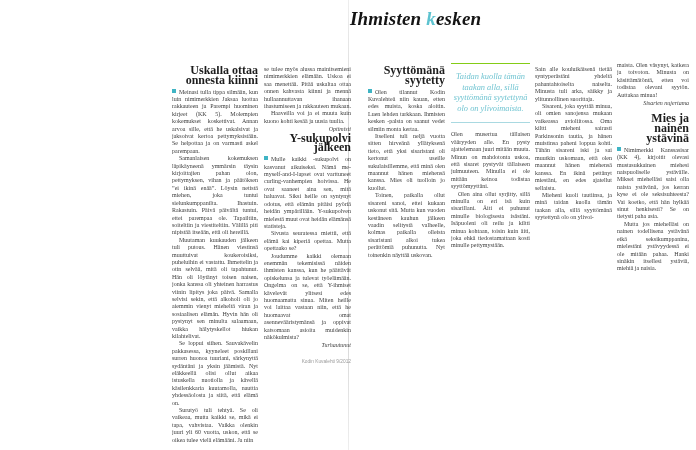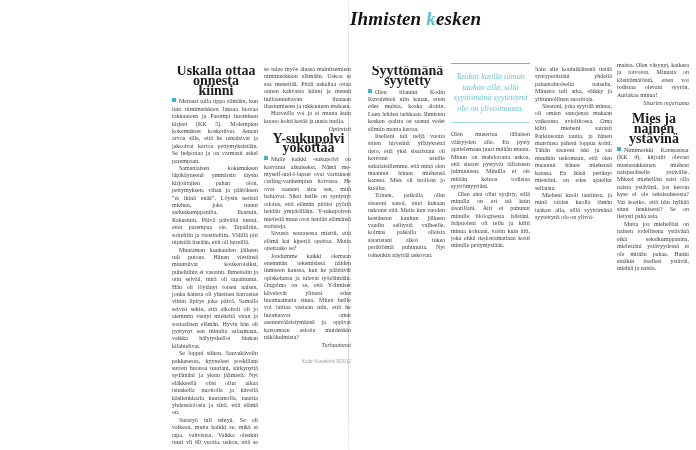--- a/index.html
+++ b/index.html
@@ -21,22 +21,22 @@
     position:absolute;text-align:justify;font-size:6px;line-height:7.4px;
     color:#3c3c3c;overflow:hidden;
   }
   .col-l1{left:172px;top:66px;width:86px;height:378px;}
   .col-l2{left:264px;top:66px;width:87px;height:378px;}
   .col-r1{left:368px;top:66px;width:77px;height:200px;}
   .col-r2{left:451px;top:63px;width:79px;height:220px;}
   .col-r3{left:535px;top:66px;width:77px;height:220px;}
   .col-r4{left:617px;top:62px;width:72px;height:220px;}
   .letter-heading{
-    font-size:14px;line-height:9.8px;font-weight:bold;color:#1d1d1d;
-    margin:0 0 3px 2px;text-align:center;font-style:normal;
+    font-size:12px;line-height:9.8px;font-weight:bold;color:#1d1d1d;
+    margin:0 0 3px 2px;text-align:right;font-style:normal;
   }
   .body p{margin:0;}
   .body p + p{text-indent:7px;}
   .bullet{
     display:inline-block;width:4px;height:4px;background:#3fb4c4;
     margin-right:3px;vertical-align:1px;
   }
   .sig{
     text-align:right;font-style:italic;margin:1px 0 0 0;color:#3c3c3c;
   }
@@ -71,21 +71,21 @@
     <p>Surutyö tuli tehtyä. Se oli vaikeaa, mutta kaikki se, mikä ei tapa, vahvistaa. Vaikka olenkin juuri yli 60 vuotta, uskon, että se oikea tulee vielä elämääni. Ja niin</p>
   </div>
 </div>
 
 <div class="col col-l2">
   <div class="body">
     <p>se tulee myös alussa mainitsemieni nimimerkkien elämään. Uskoa ei saa menettää. Pitää uskaltaa ottaa onnen kahvasta kiinni ja mennä hullaannuttavan ihanaan ihastumiseen ja rakkauteen mukaan.</p>
     <p>Haaveilla voi ja ei muuta kuin kuono kohti kesää ja uusia tuulia.</p>
   </div>
   <div class="sig">Optimisti</div>
-  <h2 class="letter-heading">Y-sukupolvi yököttää</h2>
+  <h2 class="letter-heading">Y-sukupolvi jälkeen</h2>
   <div class="body">
     <p><span class="bullet"></span><span>Mulle kaikki -sukupolvi on kasvanut aikuiseksi. Nämä me-myself-and-I-lapset ovat varttuneet curling-vanhempien hoivissa. He ovat saaneet aina sen, mitä haluavat. Siksi heille on syntynyt odotus, että elämän pitäisi pyöriä heidän ympärillään. Y-sukupolven mielestä muut ovat heidän elämänsä statisteja.</span></p>
     <p>Sivusta seuratessa miettii, että elämä kai kiperiä opettaa. Mutta opettaako se?</p>
     <p>Joudumme kaikki olemaan enemmän tekemisissä näiden ihmisten kanssa, kun he päättävät opiskelunsa ja tulevat työelämään. Ongelma on se, että Y-ihmiset kävelevät ylitsesi edes huomaamatta sinua. Miten heille voi laittaa vastaan niin, että he huomaavat omat asennevääristymänsä ja oppivat katsomaan asioita muidenkin näkökulmista?</p>
   </div>
   <div class="sig">Turhautunut</div>
   <div class="page-footer">Kodin Kuvalehti 9/2012</div>
 </div>
 
 <div class="col col-r1">

